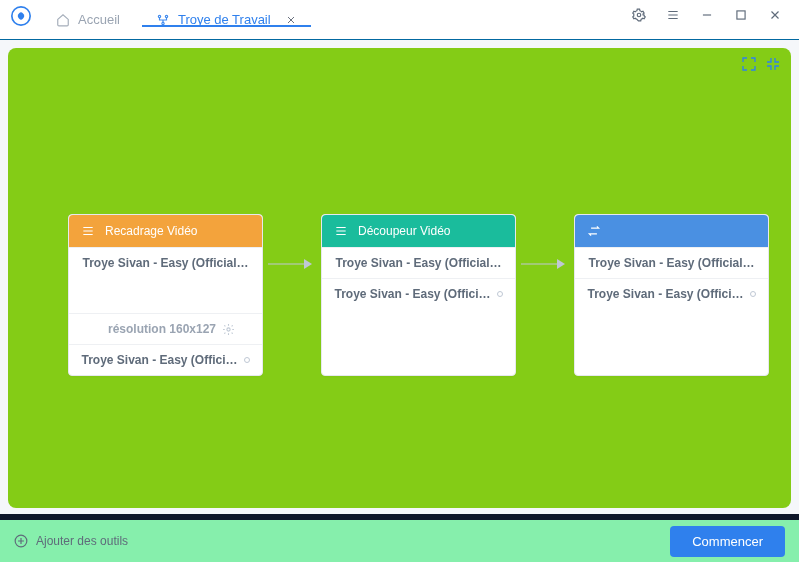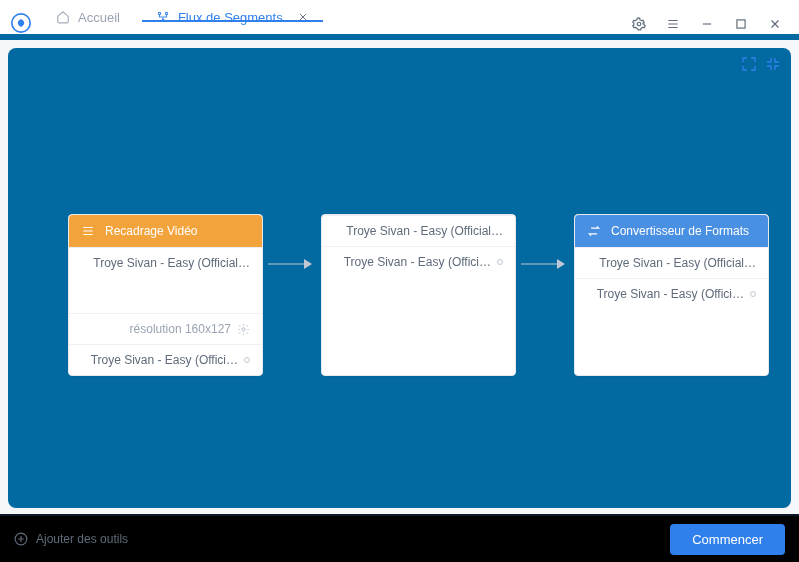--- a/index.html
+++ b/index.html
@@ -1,48 +1,48 @@
 <!DOCTYPE html>
 <html><head>
 <meta charset="utf-8">
 <style>
 * { box-sizing: border-box; margin: 0; padding: 0; font-family: -apple-system, BlinkMacSystemFont, "Segoe UI", Arial, sans-serif; }
 body { width: 799px; height: 562px; background: #f5f7fa; overflow: hidden; }
-.titlebar { height: 40px; display: flex; align-items: flex-start; padding: 12px 6px; background: #fff; border-bottom: 6px solid #0369a1; }
+.titlebar { height: 40px; display: flex; align-items: flex-end; padding: 12px 6px; background: #fff; border-bottom: 1px solid #0369a1; }
 .app-logo { width: 22px; height: 22px; margin: 0 6px 0 4px; display: flex; align-items: center; justify-content: center; }
 .app-logo svg { width: 20px; height: 20px; }
 .tabbar { display: flex; align-items: stretch; height: 100%; }
 .tab { display: flex; align-items: center; gap: 8px; padding: 0 18px; color: #9aa4b2; font-size: 13px; position: relative; cursor: pointer; }
 .tab.active { color: #2f80ed; }
 .tab.active::after { content:""; position:absolute; left:4px; right:4px; bottom:0; height:2px; background:#2f80ed; }
 .tab .tab-icon { width: 14px; height: 14px; opacity: .9; }
 .tab .tab-close { width: 12px; height: 12px; margin-left: 6px; color:#6b7280; }
 .titlebar-spacer { flex: 1; }
 .win-controls { display: flex; align-items: center; gap: 10px; padding-right: 6px; }
 .win-btn { width: 24px; height: 24px; display: flex; align-items:center; justify-content:center; color:#5f6b7a; cursor:pointer; }
 .win-btn svg { width: 14px; height: 14px; }
 
-.workspace { position: relative; margin: 8px; background:#0369a1; border-radius:8px; height: 460px; }
+.workspace { position: relative; margin: 8px; background:#84cc16; border-radius:8px; height: 460px; }
 .ws-tools { position:absolute; top:8px; right:10px; display:flex; gap:8px; }
 .ws-tool { width:16px; height:16px; color:#2f80ed; cursor:pointer; }
 
 .cards-row { display:flex; gap: 58px; position:absolute; top:166px; left:60px; }
 .card { width: 195px; border:1px solid #e6e9ee; border-radius:4px; background:#fff; box-shadow: 0 1px 2px rgba(0,0,0,0.03); position:relative; }
 .card-header { height:32px; display:flex; align-items:center; gap:10px; padding:0 12px; color:#fff; font-size:12px; font-weight:500; border-top-left-radius:4px; border-top-right-radius:4px; }
 .card-header .hdr-icon { width:14px; height:14px; }
-.card-row { padding: 8px 12px; font-size:12px; color:#5f6b7a; border-top:1px solid #eef0f3; display:flex; align-items:center; justify-content:flex-end; white-space:nowrap; overflow:hidden; text-overflow:ellipsis; }
+.card-row { padding: 8px 12px; font-size:12px; color:#5f6b7a; border-top:1px solid #eef0f3; display:flex; align-items:center; justify-content:center; white-space:nowrap; overflow:hidden; text-overflow:ellipsis;font-weight:bold; }
 .card-row.muted { color:#9aa4b2; }
 .card-row.indent { padding-left: 24px; margin-top: 35px; }
 .card-row .gear { width:13px; height:13px; color:#bfc8d4; cursor:pointer; flex-shrink:0; margin-left:6px; }
 .truncate { white-space:nowrap; overflow:hidden; text-overflow:ellipsis; }
 .node-dot { width:6px;height:6px;border:1px solid #bfc8d4;border-radius:50%;flex-shrink:0;margin-left:6px;}
 
 .connector { position:absolute; top: 40px; right: -50px; width: 44px; height: 18px; pointer-events:none; }
 
-.footer { position:fixed; bottom:0; left:0; right:0; height:48px; width:799px; background:#000000; border-top:2px solid #0f172a; display:flex; align-items:center; justify-content:space-between; padding:0 14px; }
+.footer { position:fixed; bottom:0; left:0; right:0; height:48px; width:799px; background:#86efac; border-top:6px solid #0f172a; display:flex; align-items:center; justify-content:space-between; padding:0 14px; }
 .add-tools { display:flex; align-items:center; gap:8px; color:#5f6b7a; font-size:12px; cursor:pointer; }
 .add-tools svg { width:14px; height:14px; }
 .primary-btn { background:#2f80ed; color:#fff; border:none; border-radius:4px; padding:8px 22px; font-size:13px; cursor:pointer; }
 </style>
 </head>
 <body>
 
 <div class="titlebar">
   <div class="app-logo">
     <svg viewBox="0 0 24 24">
@@ -61,21 +61,21 @@
     </div>
     <div class="tab active">
       <span class="tab-icon">
         <svg viewBox="0 0 24 24" fill="none" stroke="currentColor" stroke-width="2">
             <circle cx="6" cy="6" r="2"></circle>
             <circle cx="18" cy="6" r="2"></circle>
             <circle cx="12" cy="18" r="2"></circle>
             <path d="M6 8v4h12V8M12 12v4"></path>
           </svg>
       </span>
-      <span>Flux de Segments</span>
+      <span>Troye de Travail</span>
       <span class="tab-close">
         <svg viewBox="0 0 24 24" stroke="currentColor" stroke-width="2">
             <path d="M6 6l12 12M18 6L6 18"></path>
           </svg>
       </span>
     </div>
   </div>
   <div class="titlebar-spacer"></div>
   <div class="win-controls">
     <div class="win-btn">
@@ -140,39 +140,44 @@
         <span class="truncate">Troye Sivan - Easy (Offici…</span>
         <span class="node-dot"></span>
       </div>
       <svg class="connector" viewBox="0 0 44 18">
           <path d="M0 9 H36" stroke="#bfc8d4" stroke-width="1" fill="none"></path>
           <path d="M36 4 L44 9 L36 14 Z" fill="#bfc8d4"></path>
         </svg>
     </div>
 
     <div class="card">
+      <div class="card-header" style="background:#1abc9c">
+        <span class="hdr-icon"><svg viewBox="0 0 24 24" fill="none" stroke="currentColor" stroke-width="2">
+              <path d="M4 6h16M4 12h16M4 18h16"></path>
+            </svg></span>
+        <span class="truncate">Découpeur Vidéo</span>
+      </div>
       <div class="card-row">
           <span class="truncate">Troye Sivan - Easy (Official…</span>
         </div>
       <div class="card-row">
         <span class="truncate">Troye Sivan - Easy (Offici…</span>
         <span class="node-dot"></span>
       </div>
       <svg class="connector" viewBox="0 0 44 18">
           <path d="M0 9 H36" stroke="#bfc8d4" stroke-width="1" fill="none"></path>
           <path d="M36 4 L44 9 L36 14 Z" fill="#bfc8d4"></path>
         </svg>
     </div>
 
     <div class="card">
       <div class="card-header" style="background:#4a90e2">
         <span class="hdr-icon"><svg viewBox="0 0 24 24" fill="none" stroke="currentColor" stroke-width="2">
               <path d="M7 7h13l-3-3M17 17H4l3 3"></path>
             </svg></span>
-        <span class="truncate">Convertisseur de Formats</span>
       </div>
       <div class="card-row">
           <span class="truncate">Troye Sivan - Easy (Official…</span>
         </div>
       <div class="card-row">
         <span class="truncate">Troye Sivan - Easy (Offici…</span>
         <span class="node-dot"></span>
       </div>
     </div>
 

